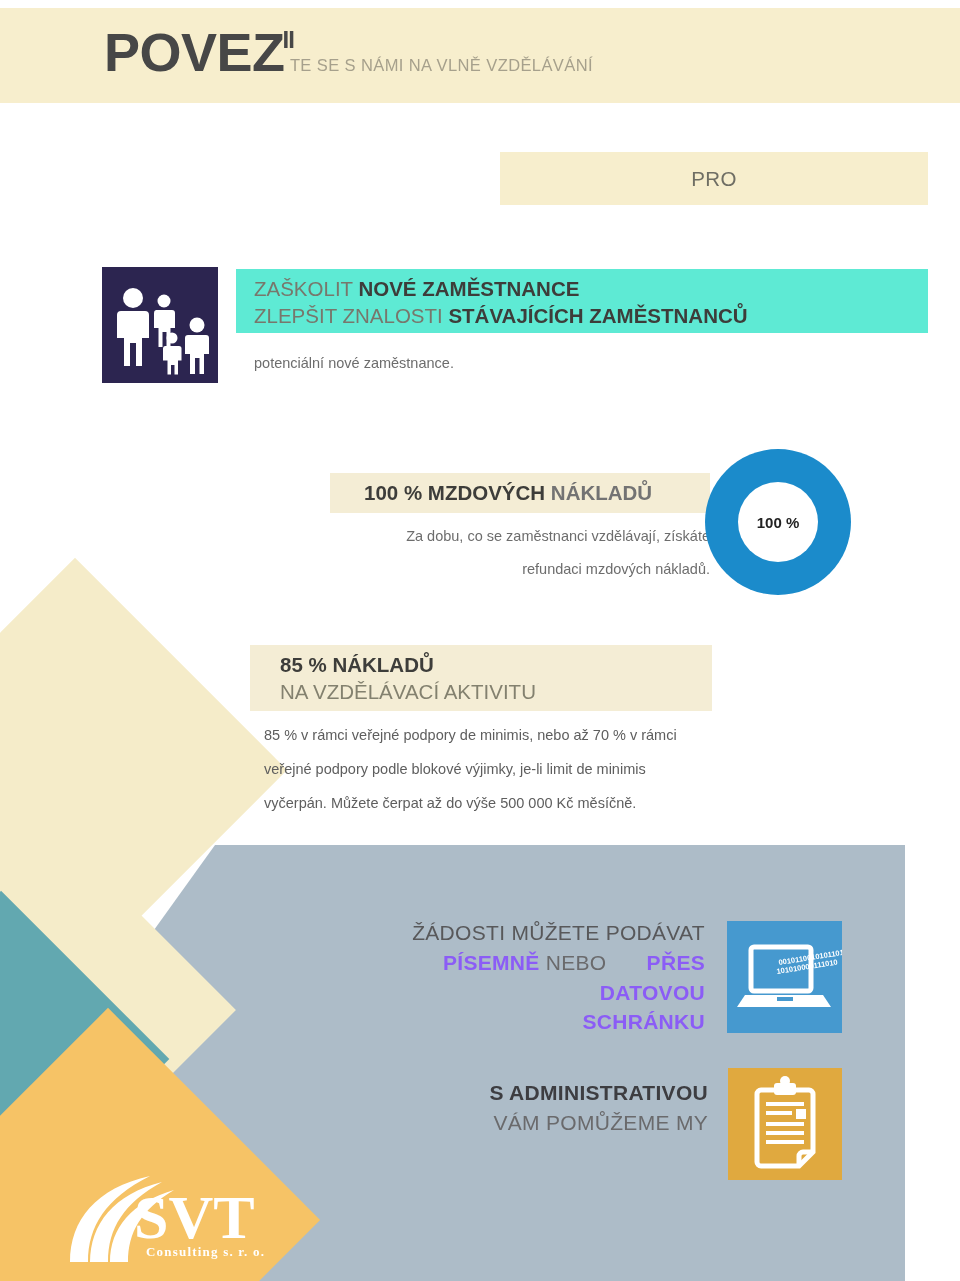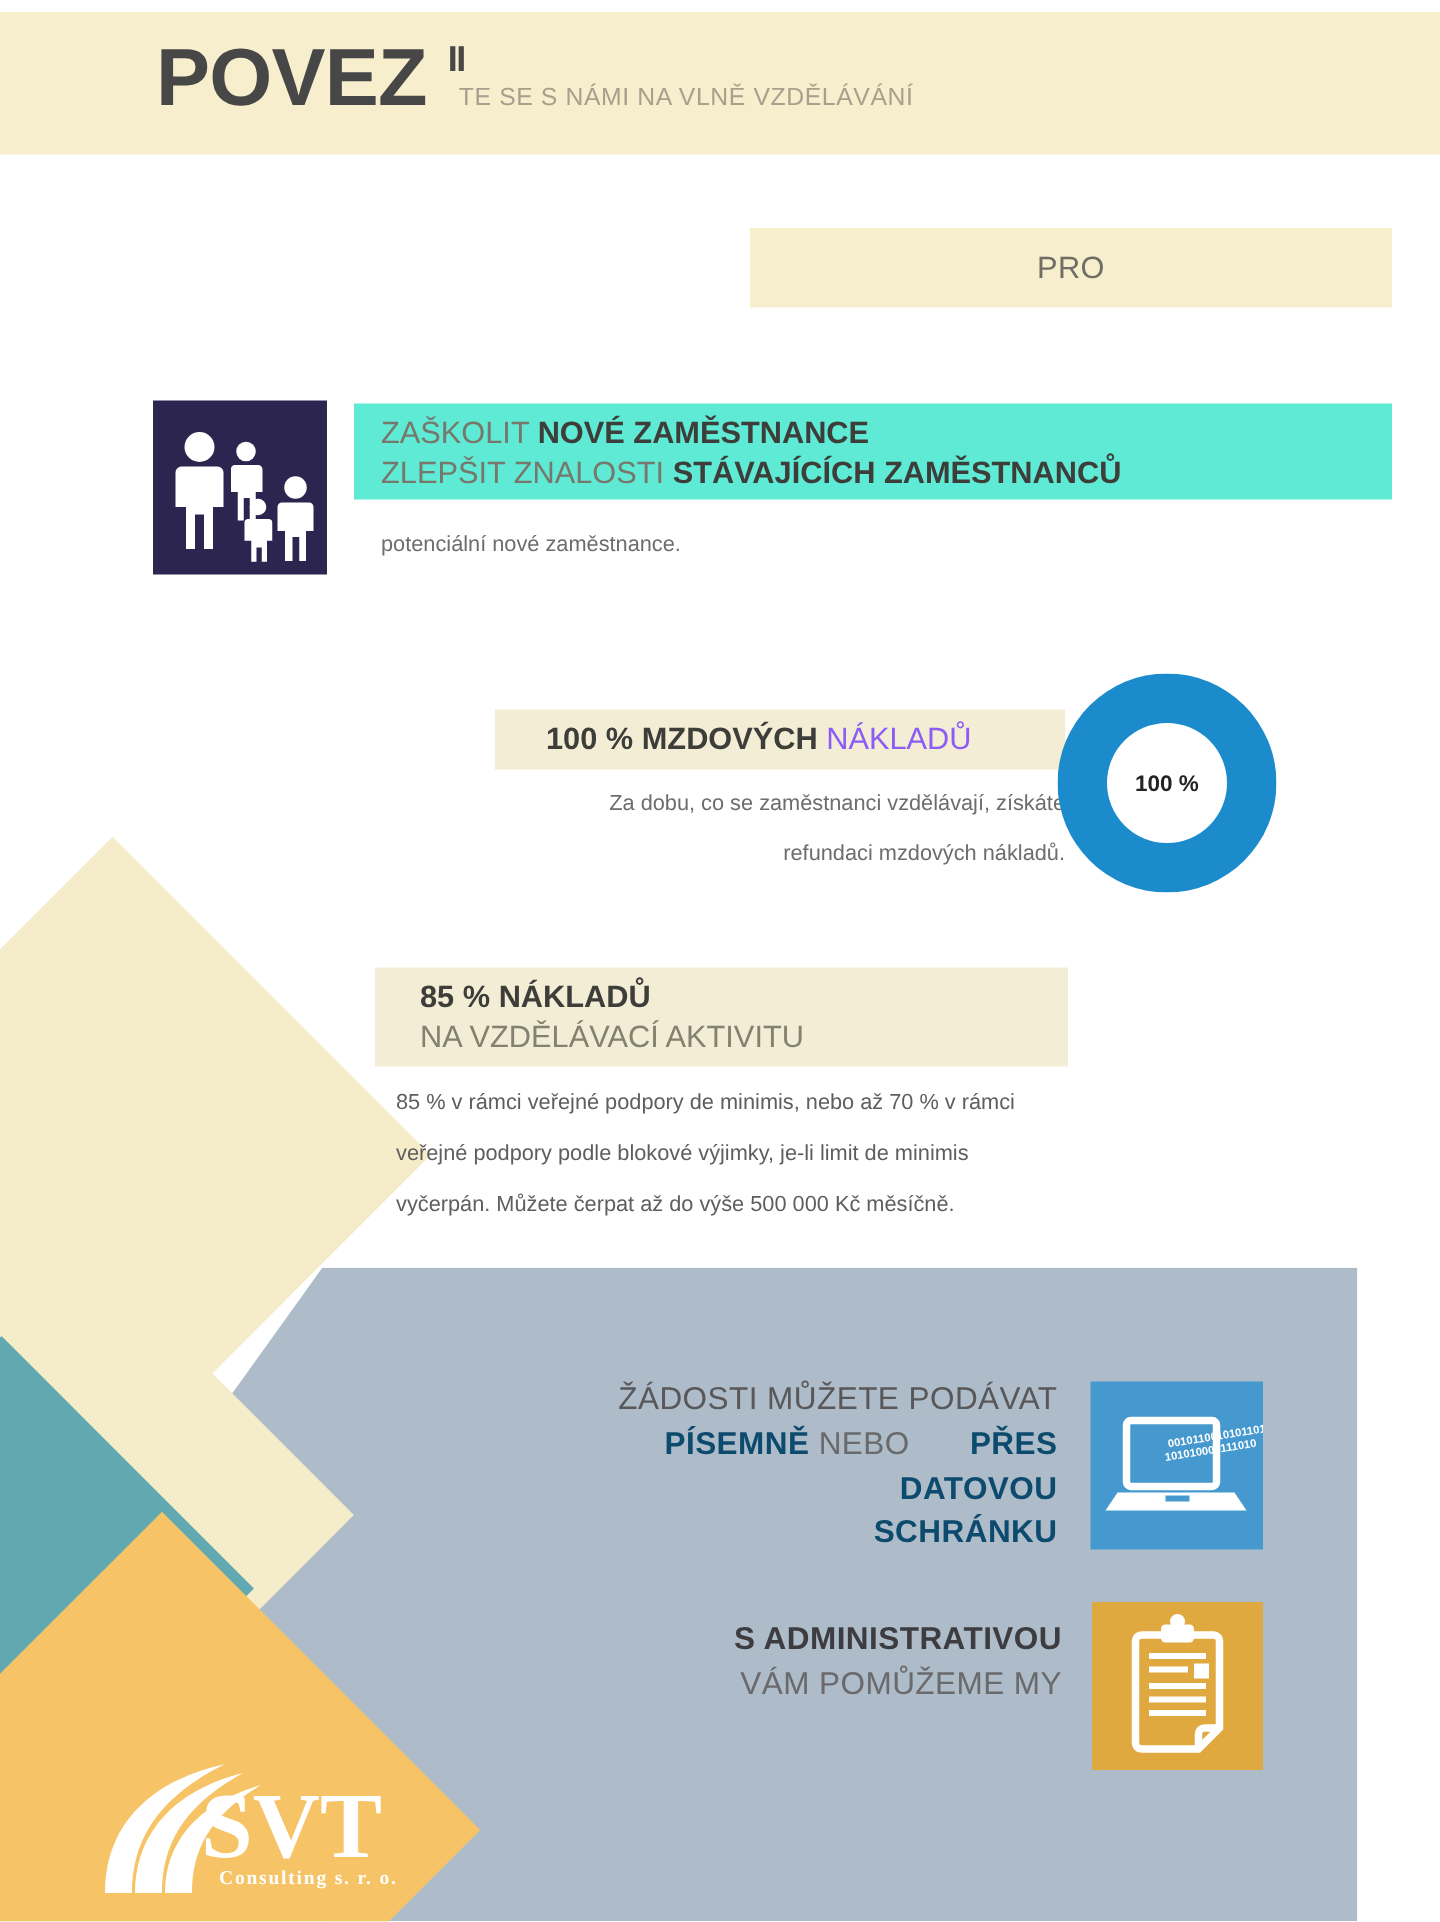--- a/index.html
+++ b/index.html
@@ -43,21 +43,20 @@
   }
   .brand-sup {
     font-size: 24px;
     font-weight: bold;
     color: #474747;
     line-height: 1;
     position: relative;
     top: -26px;
     left: -2px;
     letter-spacing: -1px;
-    margin-left: 16px;
   }
   .brand-tagline {
     font-size: 16.5px;
     font-weight: 400;
     color: #a6a08c;
     letter-spacing: 0.4px;
     position: relative;
     top: -3px;
     left: -6px;
     white-space: nowrap;
@@ -131,21 +130,21 @@
     position: absolute;
     left: 330px; top: 473px;
     width: 380px; height: 40px;
     background: #f4edd5;
     display: flex;
     align-items: center;
     padding-left: 34px;
   }
   .band-mzdovych .txt { font-size: 20.5px; white-space: nowrap; }
   .band-mzdovych .bd { font-weight: bold; color: #3d3d3a; }
-  .band-mzdovych .lt { font-weight: 400; color: #8b5cf6; }
+  .band-mzdovych .lt { font-weight: 700; color: #737373; }
 
   .para-zadobu {
     position: absolute;
     left: 300px; top: 520px;
     width: 410px;
     text-align: right;
     font-size: 14.5px;
     line-height: 2.3;
     color: #6d6d6d;
   }
@@ -240,21 +239,21 @@
     left: 330px; top: 918px;
     width: 375px;
     text-align: right;
   }
   .block-zadosti .l1 {
     font-size: 21px; font-weight: 400; color: #58585a;
     letter-spacing: 0.3px; line-height: 1.42;
   }
   .block-zadosti .l2 { font-size: 21px; line-height: 1.42; letter-spacing: 0.3px; }
   .block-zadosti .l3 { font-size: 21px; line-height: 1.42; letter-spacing: 0.3px; }
-  .block-zadosti .bd { font-weight: bold; color: #0c4a6e; margin-left: 34px; }
+  .block-zadosti .bd { font-weight: bold; color: #8b5cf6; margin-left: 34px; }
   .block-zadosti .lt { font-weight: 400; color: #6a6a6c; }
 
   .icon-laptop {
     position: absolute;
     left: 727px; top: 921px;
     width: 115px; height: 112px;
     background: #4699cf;
   }
   .icon-laptop svg { display: block; }
 

